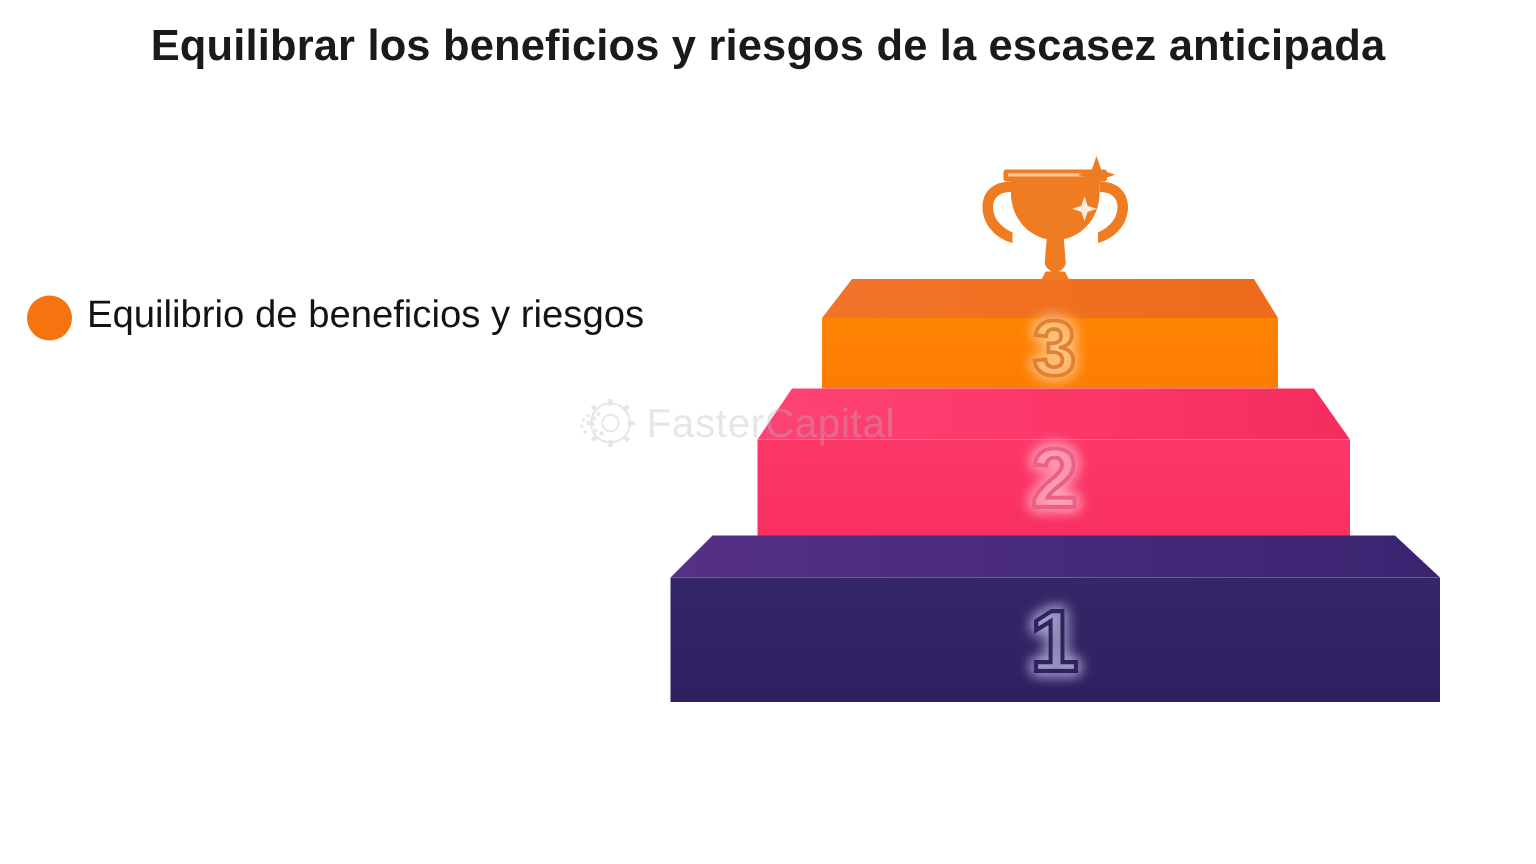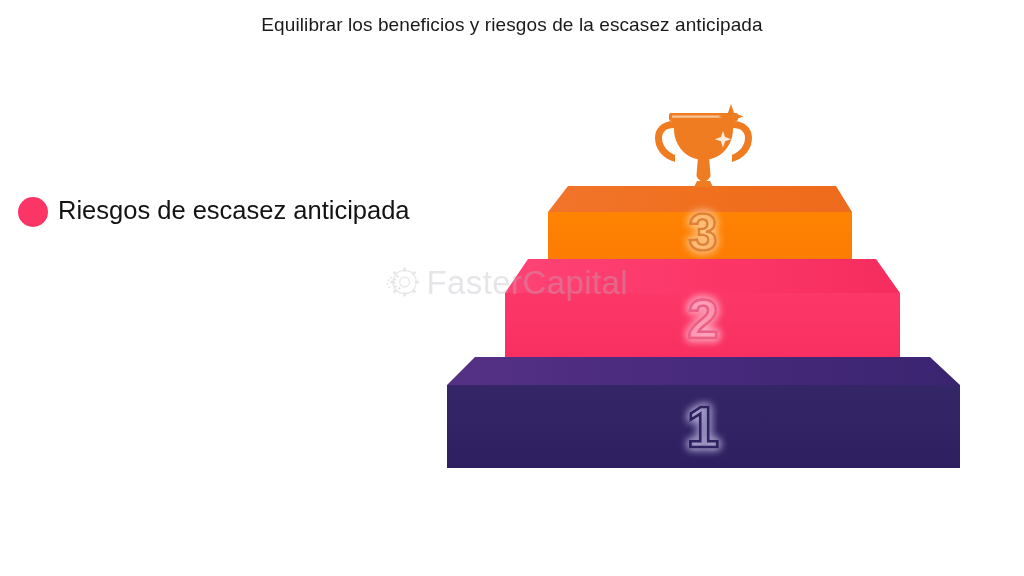--- a/index.html
+++ b/index.html
@@ -23,22 +23,22 @@
     overflow: hidden;
   }
 
   
   #slide-title {
     position: absolute;
     left: 0;
     top: 13px;
     width: 1024px;
     text-align: center;
-    font-size: 19px;
-    font-weight: 400;
+    font-size: 29px;
+    font-weight: 700;
     color: #1a1a1a;
     letter-spacing: 0.1px;
     line-height: 1.25;
     white-space: nowrap;
   }
 
   
   #legend {
     position: absolute;
     left: 18px;
@@ -84,21 +84,21 @@
     top: 258px;
     width: 245px;
     height: 48px;
     opacity: 0.34;
     display: flex;
     align-items: center;
     gap: 4px;
     mix-blend-mode: normal;
   }
   #watermark-text {
-    font-size: 33px;
+    font-size: 27px;
     font-weight: 400;
     color: #b8b8c4;
     letter-spacing: 0.4px;
     line-height: 1;
   }
 </style>
 </head>
 <body>
 
 <div id="slide">
@@ -237,18 +237,18 @@
             <circle cx="5" cy="24" r="1.1"></circle>
           <circle cx="7" cy="28" r="1.1"></circle>
         </g>
       </g>
     </svg>
     <span id="watermark-text">FasterCapital</span>
   </div>
 
   <div id="legend">
     <div class="legend-item">
-      <span class="legend-bullet" style="background:#FB3566"></span>
-      <span class="legend-label">Riesgos de escasez anticipada</span>
+      <span class="legend-bullet" style="background:#F5740F"></span>
+      <span class="legend-label">Equilibrio de beneficios y riesgos</span>
     </div>
   </div>
 
 </div>
 
 </body></html>

